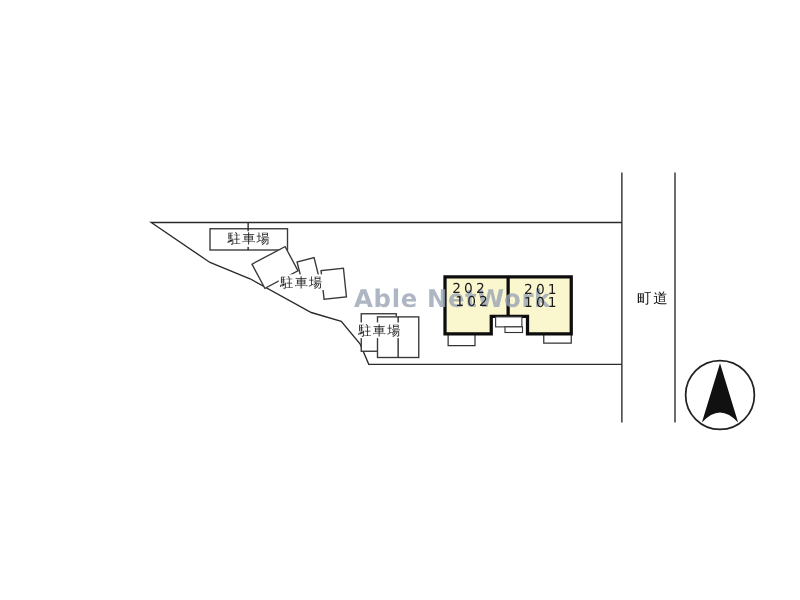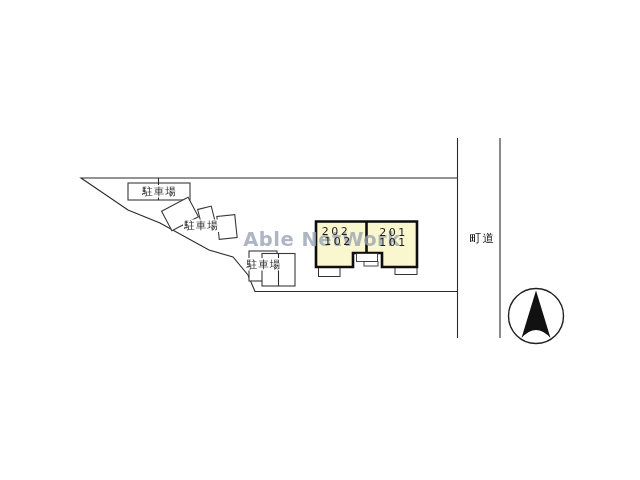--- a/index.html
+++ b/index.html
@@ -7,20 +7,21 @@
     padding: 0;
     background: #ffffff;
     font-family: "DejaVu Sans", "Liberation Sans", sans-serif;
   }
   .frame {
     position: relative;
     width: 592px;
     height: 480px;
     background: #ffffff;
     overflow: hidden;
+    margin-left: 40px;
   }
   svg { display: block; }
   .thin  { stroke: #2b2b2b; stroke-width: 1.1; fill: none; }
   .stall { stroke: #3a3a3a; stroke-width: 1.1; fill: #ffffff; }
   .labelbg { fill: #ffffff; stroke: none; }
   .cjk {
     font-family: "DejaVu Sans", "Liberation Sans", sans-serif;
     font-size: 10.5px;
     fill: #1c1c1c;
     letter-spacing: 1px;

